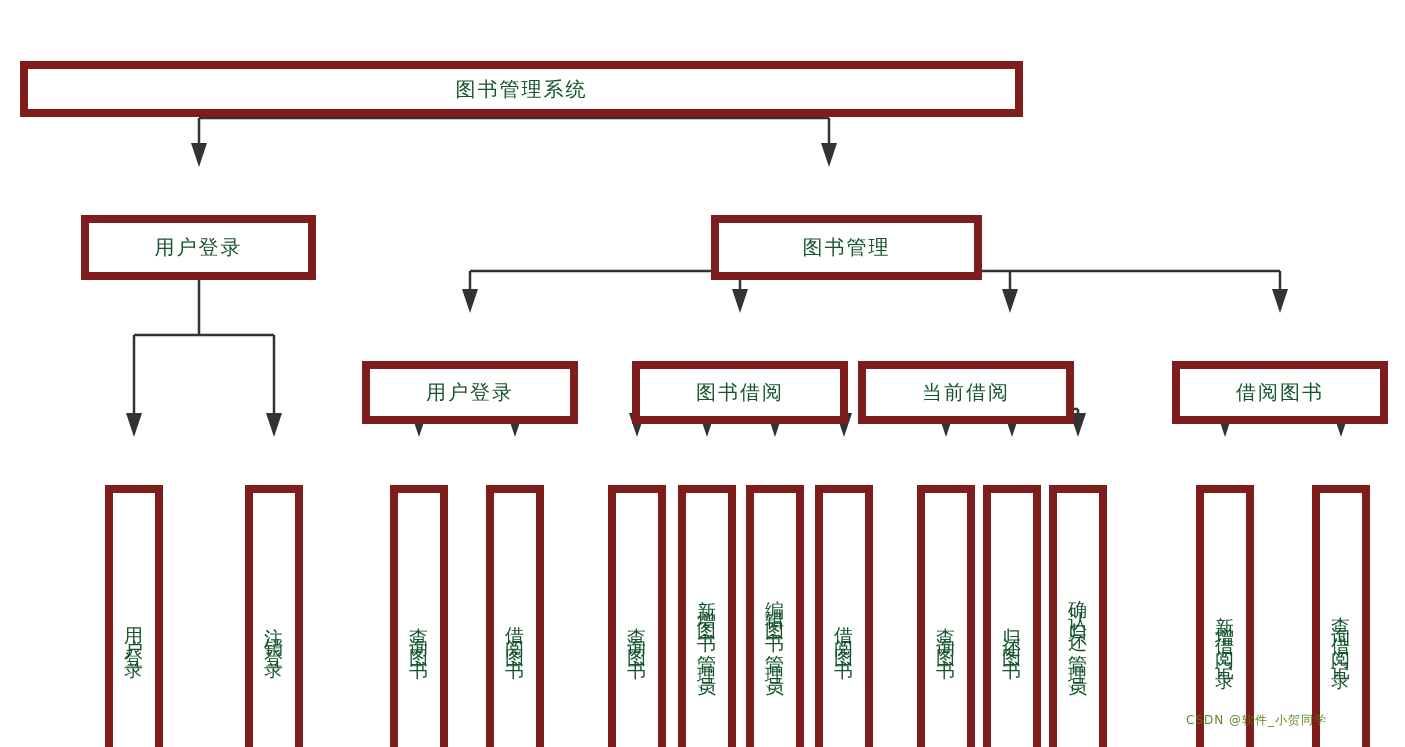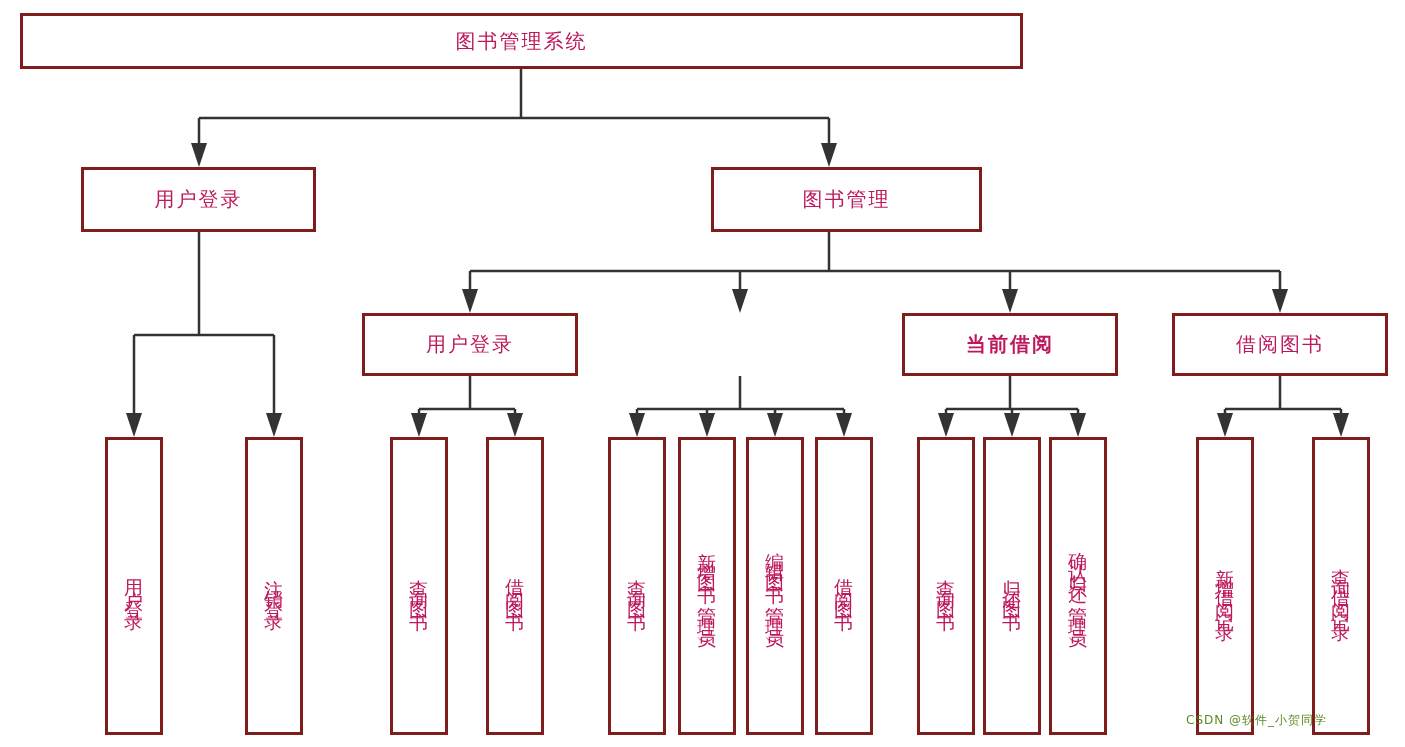--- a/index.html
+++ b/index.html
@@ -16,42 +16,43 @@
 
   .connector-svg {
     position: absolute;
     left: 0; top: 0;
     width: 1405px; height: 747px;
     z-index: 0;
   }
 
   .node {
     position: absolute;
-    border: 3px solid #7f1d1d;
+    border: 8px solid #7f1d1d;
     background: #ffffff;
-    color: #be185d;
+    color: #14532d;
     display: flex;
     align-items: center;
     justify-content: center;
     z-index: 1;
+    margin-top: 48px;
   }
 
   .hbox {
     font-size: 20px;
     letter-spacing: 2px;
     white-space: nowrap;
   }
 
   .root-box   { left: 20px;   top: 13px;  width: 1003px; height: 56px; }
   .l2-a       { left: 81px;   top: 167px; width: 235px;  height: 65px; }
   .l2-b       { left: 711px;  top: 167px; width: 271px;  height: 65px; }
   .l3         { top: 313px;   width: 216px; height: 63px; }
   .l3-1 { left: 362px; }
   .l3-2 { left: 632px; }
-  .l3-3 { left: 902px; font-weight: bold; }
+  .l3-3 { left: 858px; }
   .l3-4 { left: 1172px; }
 
   .leaf {
     top: 437px;
     width: 58px;
     height: 298px;
     writing-mode: vertical-rl;
     font-size: 19px;
     letter-spacing: 11px;
     line-height: 1;
@@ -119,20 +120,21 @@
       <path d="M1333 413 L1349 413 L1341 437 Z"></path>
     </g>
   </svg>
 
   <div class="node hbox root-box">图书管理系统</div>
 
   <div class="node hbox l2-a">用户登录</div>
   <div class="node hbox l2-b">图书管理</div>
 
   <div class="node hbox l3 l3-1">用户登录</div>
+  <div class="node hbox l3 l3-2">图书借阅</div>
   <div class="node hbox l3 l3-3">当前借阅</div>
   <div class="node hbox l3 l3-4">借阅图书</div>
 
   <div class="node leaf leaf-1">用户登录</div>
   <div class="node leaf leaf-2">注销登录</div>
 
   <div class="node leaf leaf-3">查询图书</div>
   <div class="node leaf leaf-4">借阅图书</div>
 
   <div class="node leaf leaf-5">查询图书</div>

